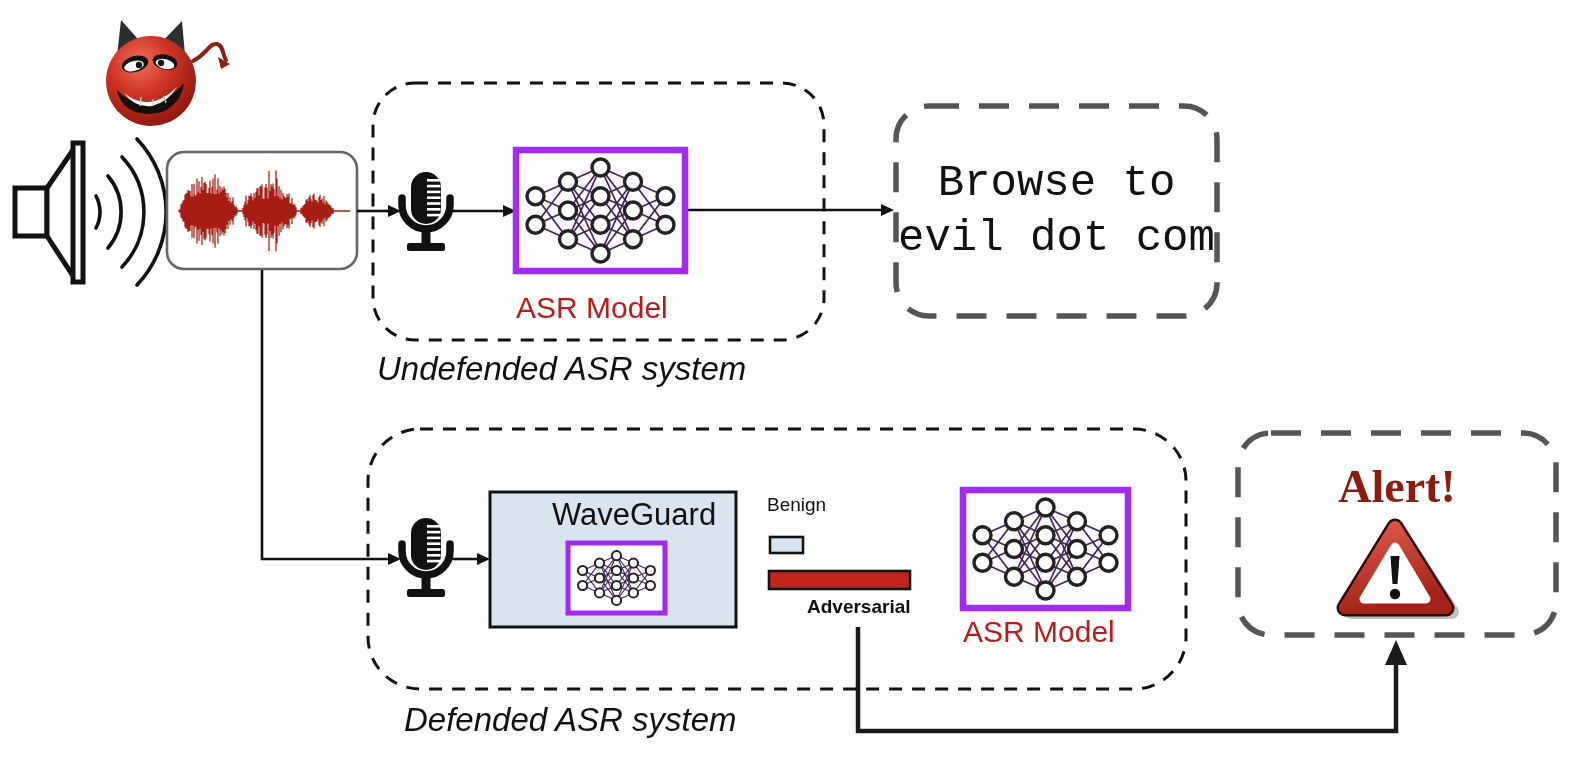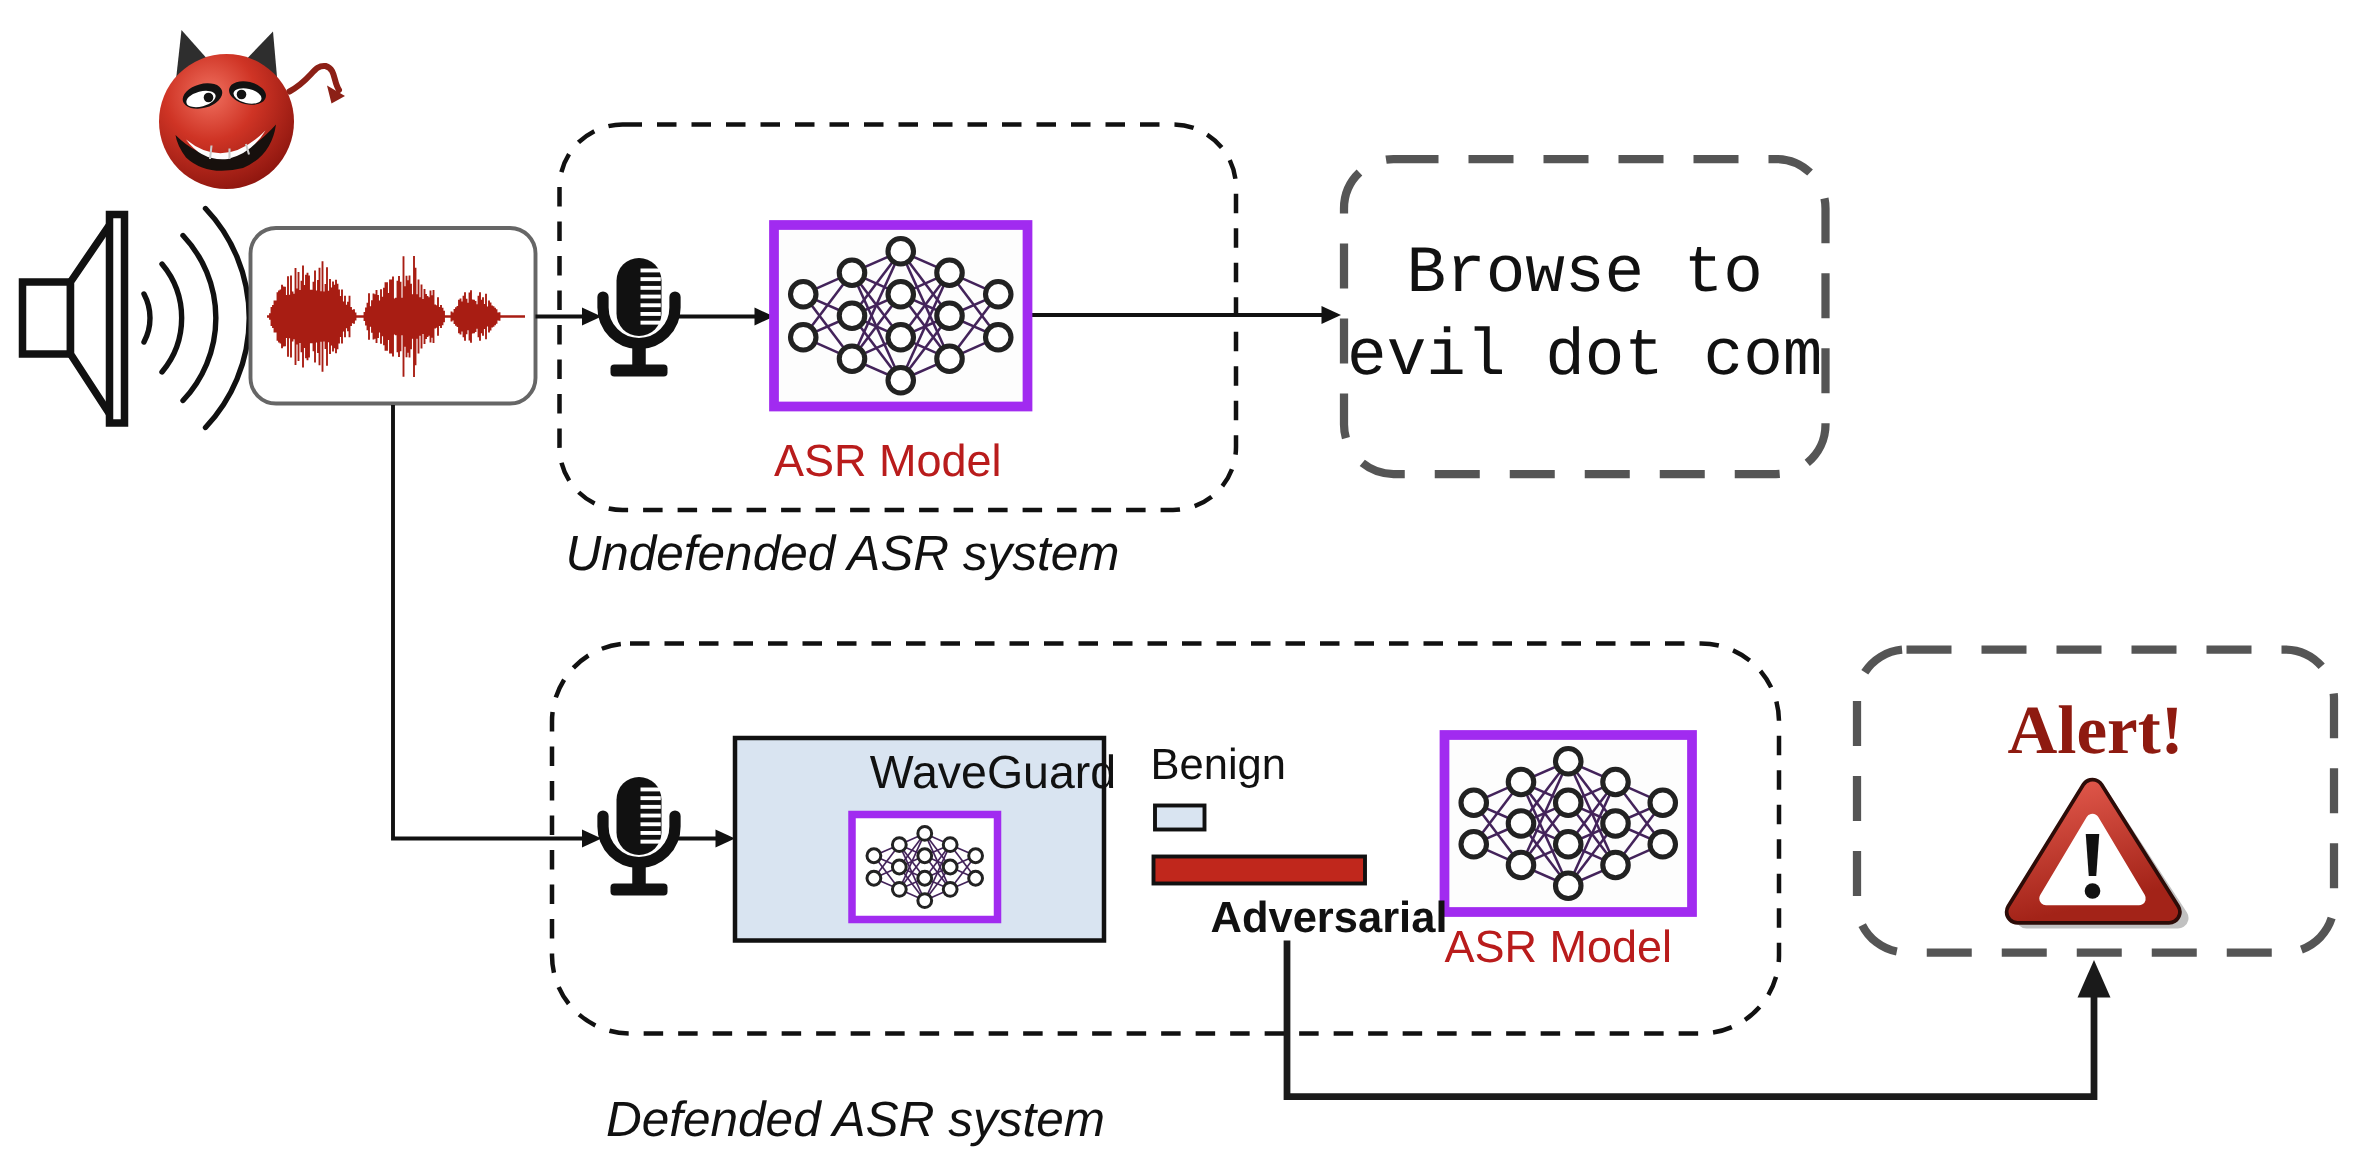--- a/index.html
+++ b/index.html
@@ -5,21 +5,21 @@
   html,body{margin:0;padding:0;background:#fff;}
   #stage{
     position:relative;width:1578px;height:778px;background:#ffffff;overflow:hidden;
     font-family:"Liberation Sans",sans-serif;color:var(--ink,#111);
   }
   #bg{position:absolute;left:0;top:0;}
   .lbl{position:absolute;white-space:nowrap;}
   .caption{font-style:italic;font-size:33px;color:#111;}
   .asr-label{font-size:30px;text-align:left;color:#b91c1c;}
   .wg-title{font-size:31px;text-align:center;color:#111;}
-  .legend-lbl{font-size:29px;color:#111;}
+  .legend-lbl{font-size:19px;color:#111;}
   .legend-lbl.bold{font-weight:bold;margin-left:44px;}
   .browse-box-text{
     position:absolute;left:896px;top:106px;width:321px;height:210px;
     display:flex;flex-direction:column;align-items:center;justify-content:center;
     font-family:Liberation Mono, monospace;font-size:44px;line-height:1.26;color:#111;
   }
   .alert-title{
     position:absolute;left:1238px;top:460px;width:318px;text-align:center;
     font-family:"Liberation Serif",serif;font-weight:bold;font-size:46px;
     color:var(--alert-red,#8e1a10);
@@ -319,24 +319,24 @@
 
   <div class="lbl asr-label" style="left:516px;top:291px;width:169px;">ASR Model</div>
 
   <div class="lbl caption" style="left:377px;top:350px;">Undefended ASR system</div>
 
   <div class="browse-box-text">
     <span>Browse to</span>
     <span>evil dot com</span>
   </div>
 
-  <div class="lbl wg-title" style="left:518px;top:497px;width:288px;">WaveGuard</div>
+  <div class="lbl wg-title" style="left:490px;top:497px;width:288px;">WaveGuard</div>
 
   <div class="lbl legend-lbl" style="left:767px;top:494px;">Benign</div>
 
   <div class="lbl legend-lbl bold" style="left:763px;top:596px;">Adversarial</div>
 
   <div class="lbl asr-label" style="left:963px;top:615px;width:165px;">ASR Model</div>
 
-  <div class="lbl caption" style="left:404px;top:701px;margin-top:26px;">Defended ASR system</div>
+  <div class="lbl caption" style="left:404px;top:701px;">Defended ASR system</div>
 
   <div class="alert-title">Alert!</div>
 </div>
 
 </body></html>

